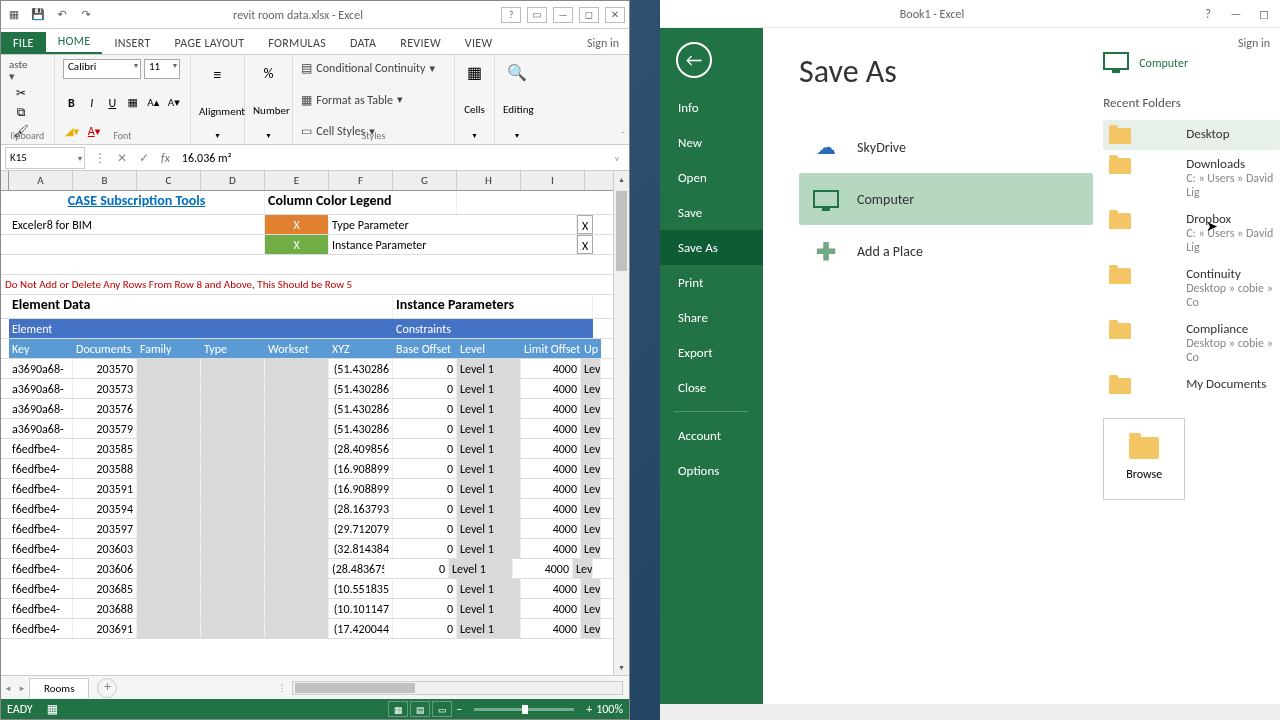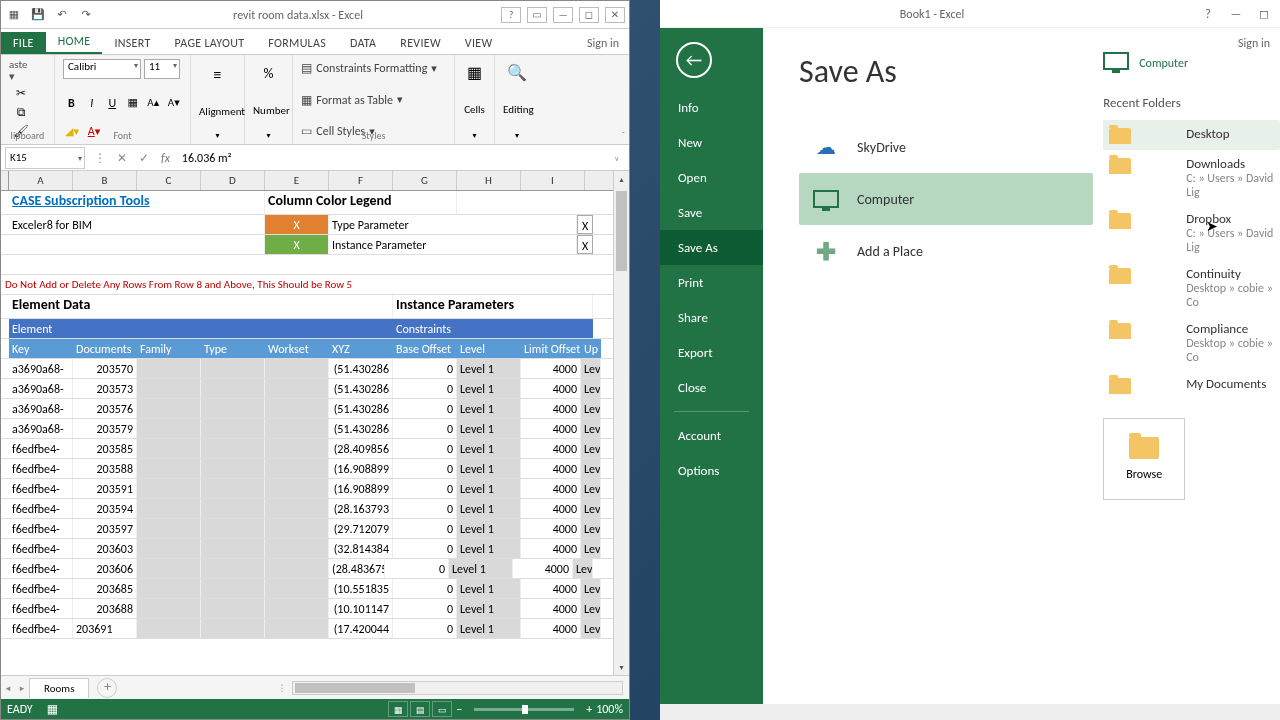--- a/index.html
+++ b/index.html
@@ -41,21 +41,21 @@
 .fb-expand { width: 14px; font-size: 8px; color: #888; cursor: pointer; }
 
 .sheet-area { flex: 1; display: flex; overflow: hidden; position: relative; }
 .grid-wrap { flex: 1; overflow: hidden; position: relative; }
 .col-headers { display: flex; height: 20px; background: #eee; border-bottom: 1px solid #999; }
 .rowh { width: 8px; background: #eee; border-right: 1px solid #999; }
 .colh { border-right: 1px solid #ccc; text-align: center; font-size: 11px; line-height: 20px; color: #333; cursor: pointer; }
 .sheet-content { font-size: 11.5px; }
 .srow { display: flex; height: 20px; border-bottom: 1px solid #ddd; align-items: center; }
 .cell { padding: 0 3px; overflow: hidden; white-space: nowrap; border-right: 1px solid #eee; height: 100%; line-height: 20px; }
-.link-title { color: #0070c0; text-decoration: underline; font-weight: bold; font-size: 14px; }
+.link-title { color: #0070c0; text-decoration: underline; font-weight: bold; font-size: 14px; text-align: center; }
 .bold-hdr { font-weight: bold; font-size: 14px; }
 .legend-x { background: #fff; width: 14px; text-align: center; }
 .legend-orange { background: #e08030; color: #fff; }
 .legend-green { background: #70ad47; color: #fff; }
 .warn-row { color: #c00000; font-size: 11px; padding-left: 4px; }
 .section-hdr { font-weight: bold; font-size: 14px; }
 .blue-hdr { background: #5b9bd5; color: #fff; border-right: 1px solid #5b9bd5; }
 .blue-hdr-dark { background: #4472c4; color: #fff; border-right: 1px solid #4472c4; }
 .gray-cell { background: #d9d9d9; }
 .vscroll { width: 16px; background: #f0f0f0; border-left: 1px solid #ccc; position: relative; }
@@ -191,21 +191,21 @@
       <div style="font-size:16px;margin-top:6px">≡</div>
       <div style="font-size:11px;margin-top:8px">Alignment</div>
       <div style="font-size:8px">▾</div>
     </div>
     <div class="rgroup" style="width:48px;text-align:center">
       <div style="font-size:14px;margin-top:6px">%</div>
       <div style="font-size:11px;margin-top:8px">Number</div>
       <div style="font-size:8px">▾</div>
     </div>
     <div class="rgroup" style="width:162px">
-      <div class="styles-row"><span>▤</span><span>Constraints Formatting</span> ▾</div>
+      <div class="styles-row"><span>▤</span><span>Conditional Continuity</span> ▾</div>
       <div class="styles-row"><span>▦</span><span>Format as Table</span> ▾</div>
       <div class="styles-row"><span>▭</span><span>Cell Styles</span> ▾</div>
       <div class="rgroup-label">Styles</div>
     </div>
     <div class="rgroup" style="width:40px;text-align:center">
       <div style="font-size:16px;margin-top:4px">▦</div>
       <div style="font-size:11px;margin-top:6px">Cells</div>
       <div style="font-size:8px">▾</div>
     </div>
     <div class="rgroup" style="width:44px;text-align:center;border-right:none">
@@ -453,21 +453,21 @@
               <div class="cell gray-cell" style="width:64px"></div>
               <div class="cell" style="width:64px;text-align:right">(10.101147</div>
               <div class="cell" style="width:64px;text-align:right">0</div>
               <div class="cell gray-cell" style="width:64px">Level 1</div>
               <div class="cell" style="width:60px;text-align:right">4000</div>
               <div class="cell gray-cell" style="width:20px">Lev</div>
             </div>
             <div class="srow">
               <div class="rowh"></div>
               <div class="cell" style="width:64px">f6edfbe4-</div>
-              <div class="cell" style="width:64px;">203691</div>
+              <div class="cell" style="width:64px;text-align:right">203691</div>
               <div class="cell gray-cell" style="width:64px"></div>
               <div class="cell gray-cell" style="width:64px"></div>
               <div class="cell gray-cell" style="width:64px"></div>
               <div class="cell" style="width:64px;text-align:right">(17.420044</div>
               <div class="cell" style="width:64px;text-align:right">0</div>
               <div class="cell gray-cell" style="width:64px">Level 1</div>
               <div class="cell" style="width:60px;text-align:right">4000</div>
               <div class="cell gray-cell" style="width:20px">Lev</div>
             </div>
           </div>

